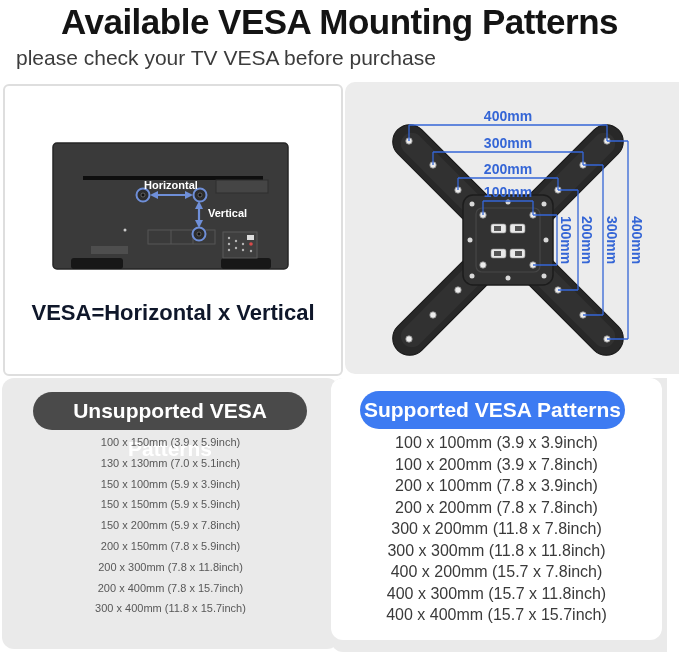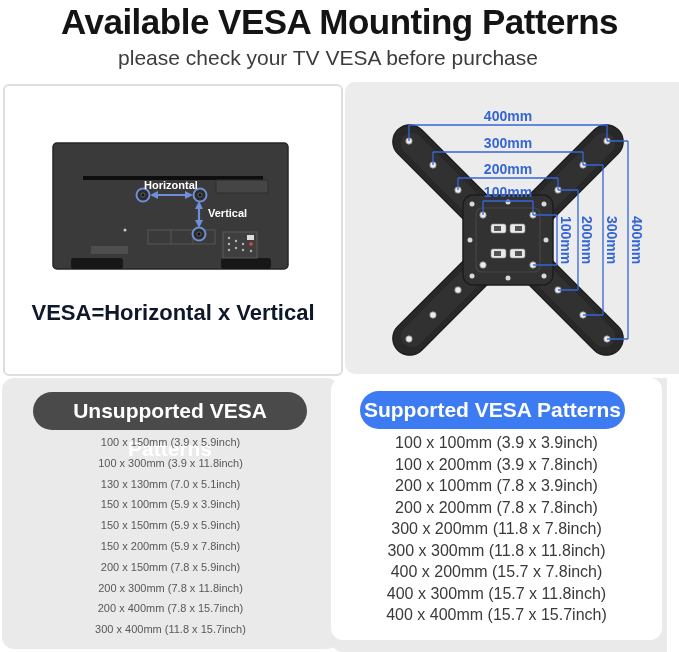--- a/index.html
+++ b/index.html
@@ -5,21 +5,21 @@
   html,body{margin:0;padding:0;background:#fff;}
   .page{
     position:relative;width:679px;height:652px;background:#ffffff;
     font-family:"Liberation Sans", sans-serif;overflow:hidden;
   }
   .title{
     position:absolute;top:2px;left:0;width:679px;text-align:center;
     font-size:35px;font-weight:bold;color:#141414;letter-spacing:-0.5px;
   }
   .subtitle{
-    position:absolute;top:46px;left:0;width:656px;text-align:center;
+    position:absolute;top:46px;left:16px;width:656px;text-align:left;
     font-size:21px;color:#3c3c3c;
   }
   .panel-tv{
     position:absolute;left:3px;top:84px;width:336px;height:288px;
     background:#ffffff;border:2px solid #dedede;border-radius:6px;
   }
   .panel-bracket{
     position:absolute;left:345px;top:82px;width:334px;height:292px;
     background:#ececec;border-radius:10px 0 0 10px;
   }
@@ -210,21 +210,20 @@
       <text transform="translate(237,158) rotate(90)" text-anchor="middle" class="dim-label">200mm</text>
       <text transform="translate(262,158) rotate(90)" text-anchor="middle" class="dim-label">300mm</text>
       <text transform="translate(287,158) rotate(90)" text-anchor="middle" class="dim-label">400mm</text>
     </svg>
   </div>
 
   <div class="panel-unsupported">
     <div class="pill pill-dark">Unsupported VESA Patterns</div>
     <div class="vesa-list list-left">
         <div class="list-line">100 x 150mm (3.9 x 5.9inch)</div>
-        <div class="list-line">100 x 300mm (3.9 x 11.8inch)</div>
         <div class="list-line">130 x 130mm (7.0 x 5.1inch)</div>
         <div class="list-line">150 x 100mm (5.9 x 3.9inch)</div>
         <div class="list-line">150 x 150mm (5.9 x 5.9inch)</div>
         <div class="list-line">150 x 200mm (5.9 x 7.8inch)</div>
         <div class="list-line">200 x 150mm (7.8 x 5.9inch)</div>
         <div class="list-line">200 x 300mm (7.8 x 11.8inch)</div>
         <div class="list-line">200 x 400mm (7.8 x 15.7inch)</div>
         <div class="list-line">300 x 400mm (11.8 x 15.7inch)</div>
       </div>
   </div>

